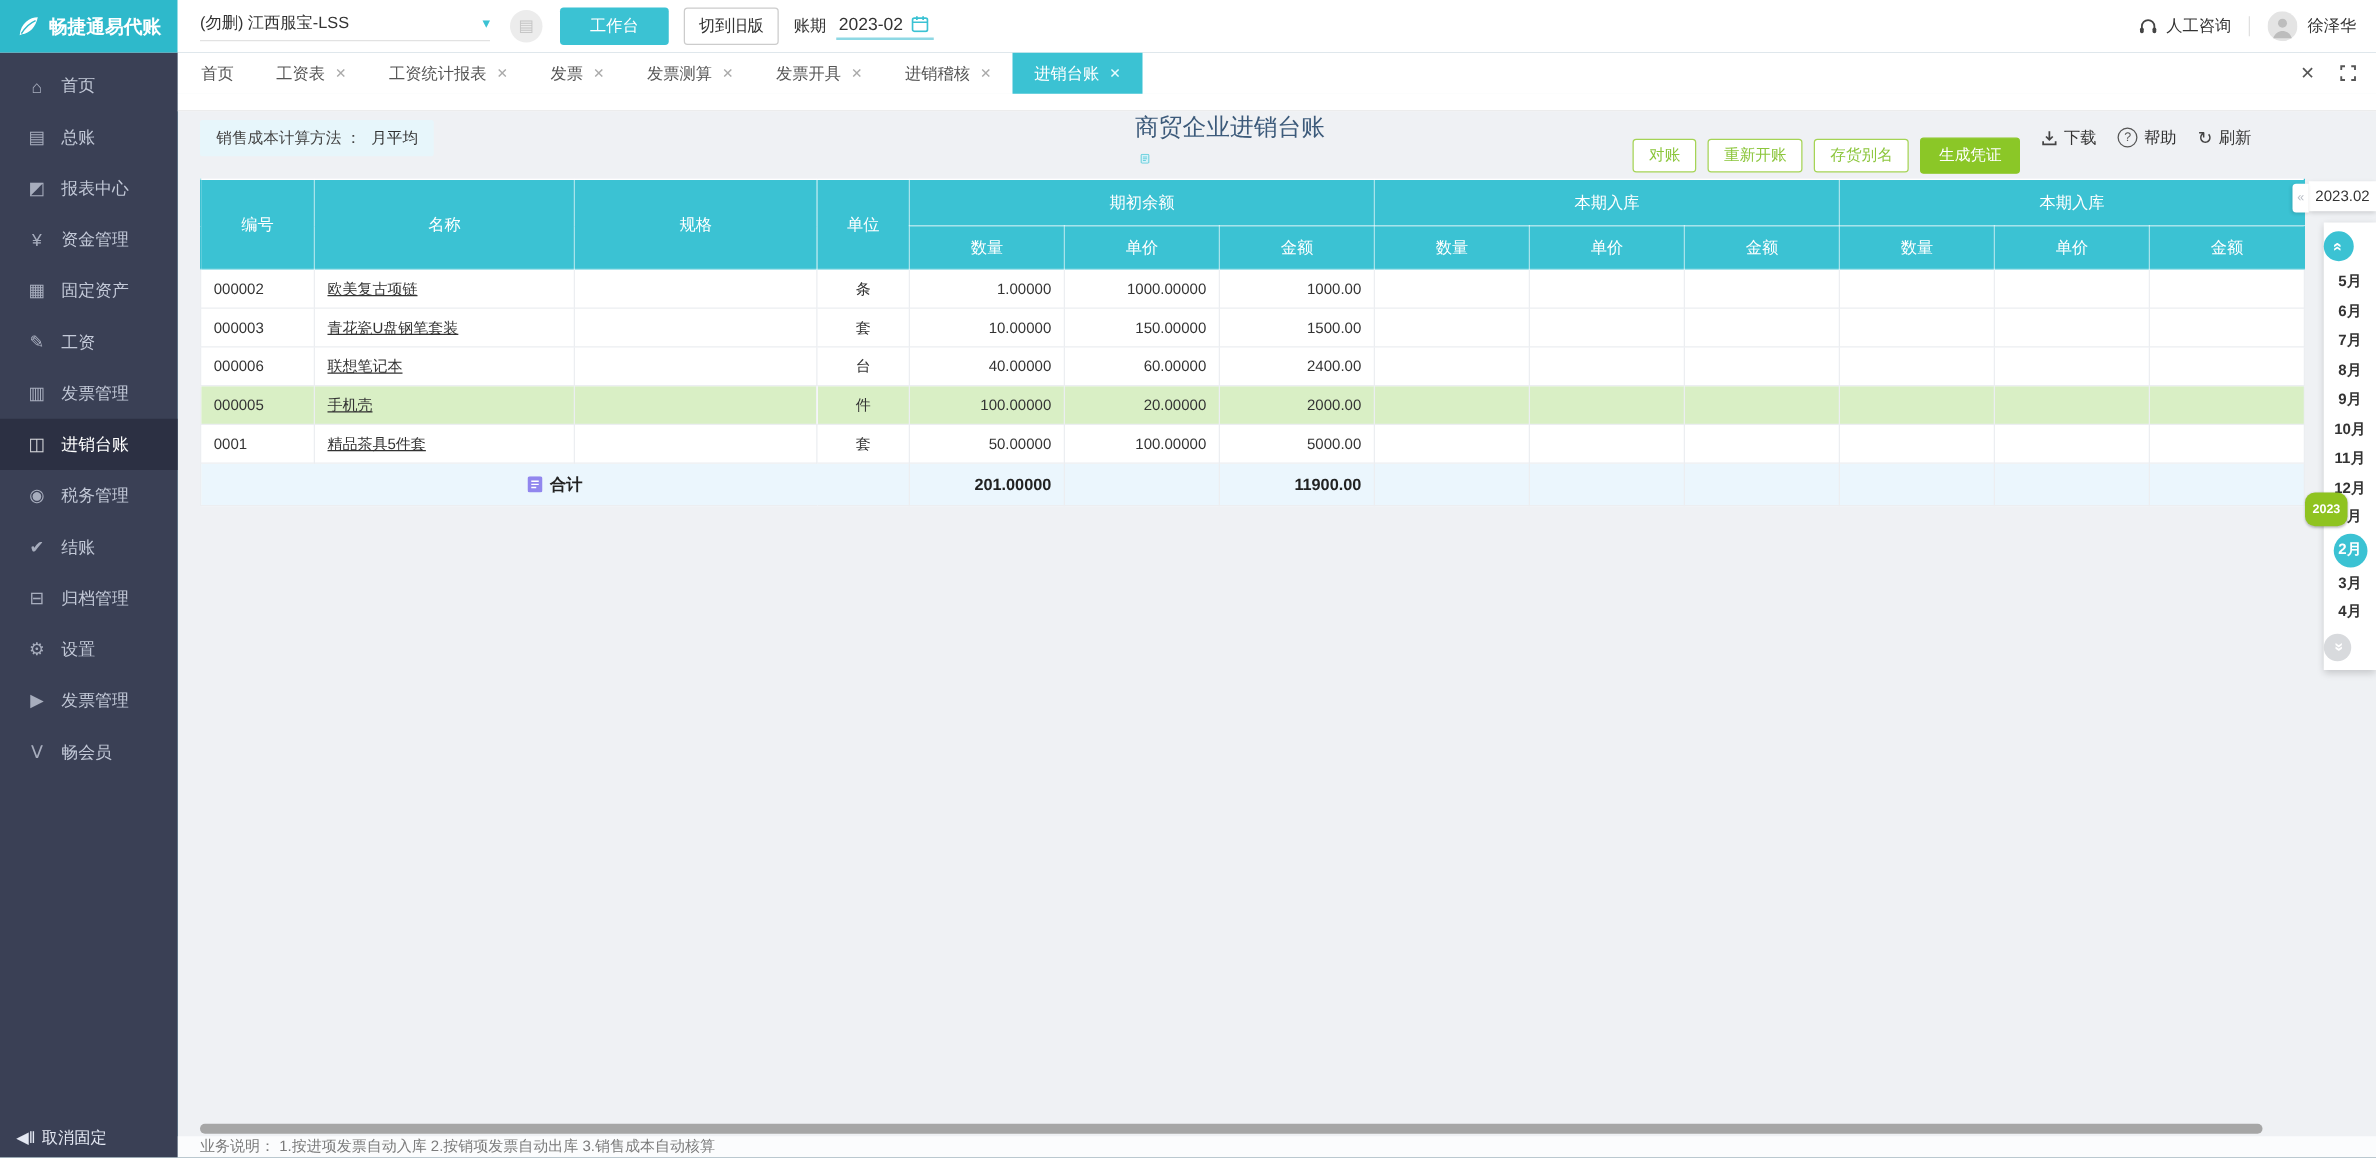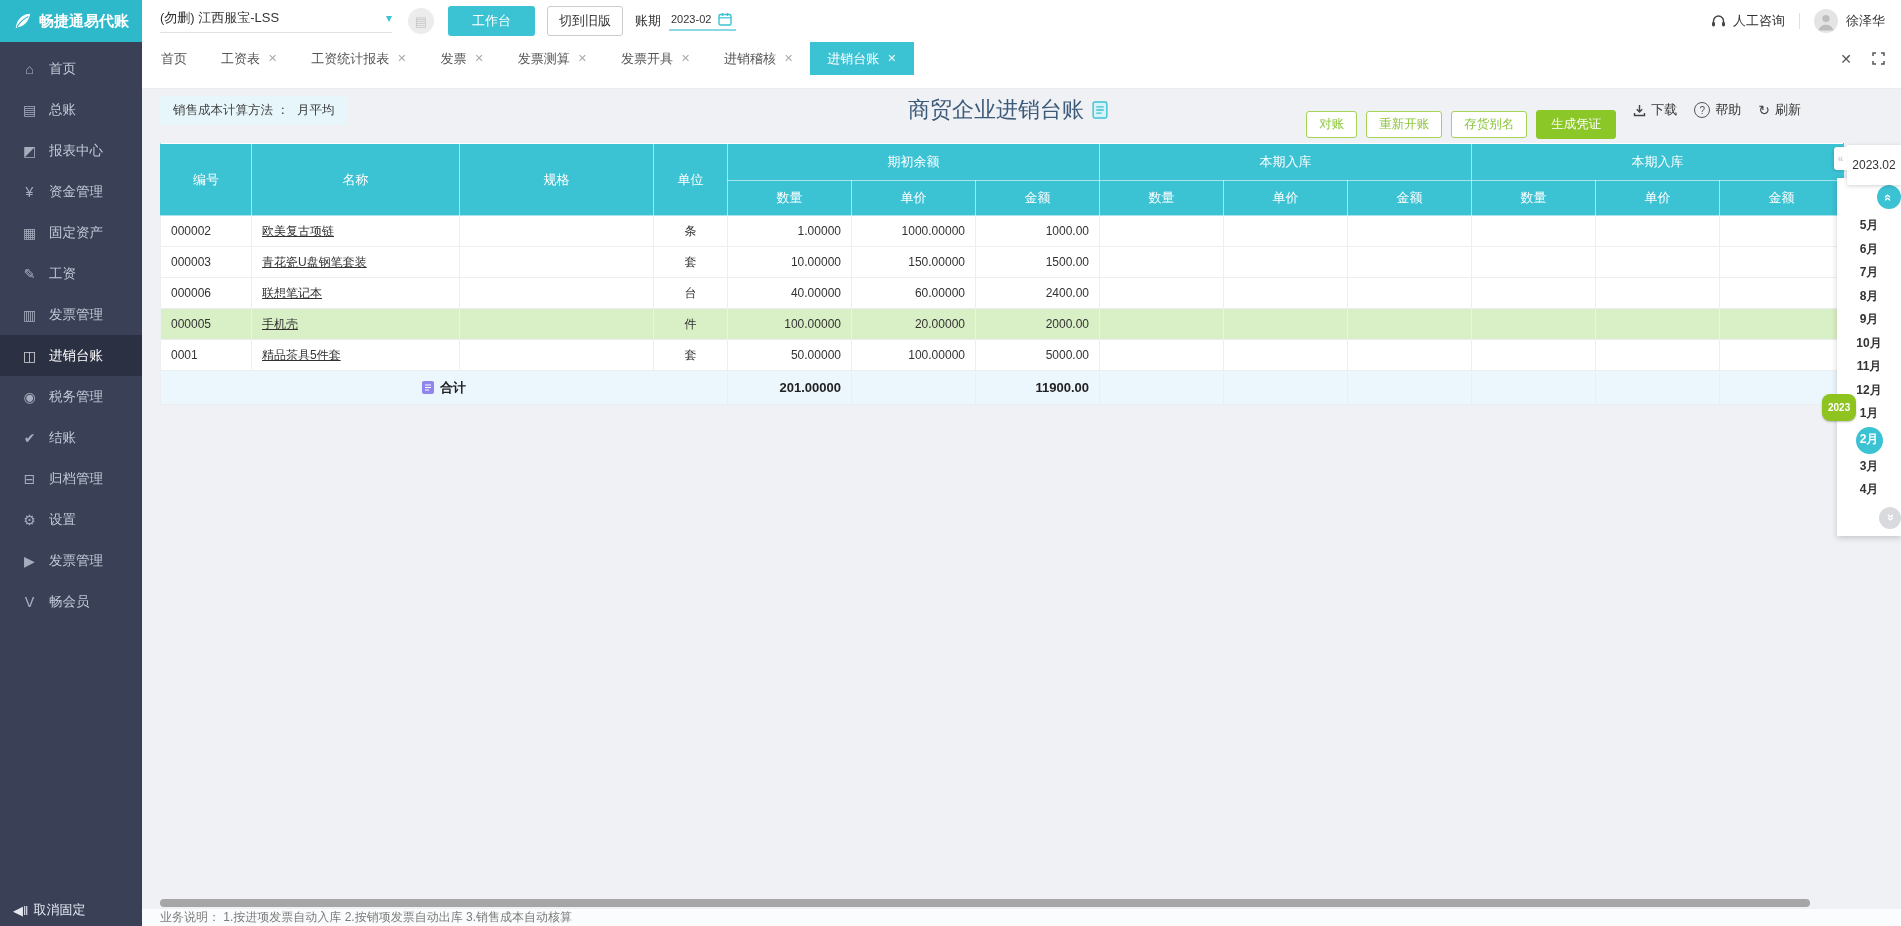--- a/index.html
+++ b/index.html
@@ -7,21 +7,21 @@
        font-family:"Liberation Sans","DejaVu Sans",sans-serif;-webkit-font-smoothing:antialiased;}
   
   .topbar{position:absolute;top:0;left:0;right:0;height:42px;background:#fff;display:flex;align-items:center;z-index:6;}
   .logo{width:142px;height:42px;background:#2eb9cb;color:#fff;display:flex;align-items:center;justify-content:center;gap:6px;font-size:15px;font-weight:bold;flex:none;}
   .account{margin-left:18px;width:232px;display:flex;align-items:center;justify-content:space-between;border-bottom:1px solid #e2e2e2;padding-bottom:5px;font-size:13px;color:#333;cursor:pointer;}
   .account .chev{color:#3bc2d3;font-size:12px;}
   .msg-circle{margin-left:16px;width:26px;height:26px;border-radius:50%;background:#ececec;color:#c6c6c6;display:flex;align-items:center;justify-content:center;font-size:13px;}
   .btn-workbench{margin-left:14px;background:#3bc2d3;color:#fff;border:none;border-radius:3px;padding:6px 24px;font-size:13px;cursor:pointer;}
   .btn-oldver{margin-left:12px;background:#fff;color:#333;border:1px solid #ccc;border-radius:3px;padding:5px 11px;font-size:13px;cursor:pointer;}
   .period-label{margin-left:12px;font-size:13px;color:#333;}
-  .period-box2{margin-left:8px;display:flex;align-items:center;gap:7px;border-bottom:2px solid #8ed8e4;padding:0 4px 3px 2px;font-size:11px;color:#333;cursor:pointer;}
+  .period-box2{margin-left:8px;display:flex;align-items:center;gap:7px;border-bottom:2px solid #8ed8e4;padding:0 4px 3px 2px;font-size:14px;color:#333;cursor:pointer;}
   .tb-right{margin-left:auto;display:flex;align-items:center;padding-right:16px;}
   .support{display:flex;align-items:center;gap:7px;font-size:13px;color:#333;cursor:pointer;}
   .tb-div{width:1px;height:16px;background:#e0e0e0;margin:0 14px;}
   .user{display:flex;align-items:center;gap:8px;font-size:13px;color:#333;cursor:pointer;}
   
   .sidebar{position:absolute;top:42px;left:0;width:142px;bottom:0;background:#3a4055;z-index:5;}
   .side-menu{padding-top:6px;}
   .side-item{height:41px;display:flex;align-items:center;gap:11px;padding-left:21px;color:#c3c9d8;font-size:13.5px;cursor:pointer;}
   .side-item .s-icon{width:17px;text-align:center;font-size:14px;opacity:.8;}
   .side-item.selected{background:#2c3043;color:#fff;}
@@ -33,21 +33,21 @@
   .tab{display:flex;align-items:center;gap:8px;padding:0 17px;font-size:13px;color:#555;cursor:pointer;white-space:nowrap;}
   .tab .x{font-size:11px;color:#aaa;}
   .tab.active{background:#3bc2d3;color:#fff;}
   .tab.active .x{color:#eafcff;}
   .tab-tools{margin-left:auto;display:flex;align-items:center;gap:20px;padding-right:16px;}
   .tool-x{font-size:14px;color:#555;cursor:pointer;}
   
   .page-header{position:relative;height:42px;display:flex;align-items:center;padding:0 18px;}
   .method-chip{background:#e7f6fb;border-radius:2px;padding:6px 13px;font-size:12.5px;color:#444;display:flex;gap:8px;}
   .method-chip b{font-weight:normal;color:#333;}
-  .page-title{position:absolute;left:766px;top:0;height:42px;display:flex;align-items:center;gap:8px;font-size:22px;color:#3c5a7a;font-weight:500;}
+  .page-title{position:absolute;left:766px;top:0;height:42px;display:flex;align-items:flex-start;gap:8px;font-size:19px;color:#3c5a7a;font-weight:500;flex-direction:column;}
   .header-actions{margin-left:auto;margin-right:82px;display:flex;align-items:center;gap:9px;}
   .gbtn{background:#fff;border:1px solid #a5d455;color:#8cc63c;border-radius:3px;padding:4px 12px;font-size:12.5px;cursor:pointer;margin-top:29px;}
   .gbtn.solid{background:#8bc727;border-color:#8bc727;color:#fff;padding:5px 14px;}
   .txt-act{display:flex;align-items:center;gap:5px;font-size:13px;color:#333;cursor:pointer;margin-left:8px;}
   .help-q{width:14px;height:14px;border-radius:50%;border:1.2px solid #555;font-size:10px;display:flex;align-items:center;justify-content:center;color:#555;}
   .refresh-g{font-size:14px;color:#444;}
   
   .table-wrap{position:absolute;left:18px;top:101px;}
   table{border-collapse:collapse;table-layout:fixed;width:1683px;background:#fff;}
   thead th{background:#3bc2d3;color:#fff;font-weight:normal;font-size:13px;border:1px solid rgba(255,255,255,.55);}
@@ -56,23 +56,23 @@
   thead th.no-l{border-left:1px solid #3bc2d3;}
   thead th.no-r{border-right:1px solid #3bc2d3;}
   tbody td{height:30px;border:1px solid #eceef1;font-size:12px;color:#333;padding:0 10px;background:#fff;overflow:hidden;white-space:nowrap;}
   tbody tr.highlight td{background:#d9efc5;}
   tbody td.unit{text-align:center;}
   tbody td.num{text-align:right;}
   tbody td.name a{color:#333;text-decoration:underline;cursor:pointer;}
   tr.total-row td{background:#ebf6fd;height:33px;font-size:13px;font-weight:bold;color:#222;}
   .total-label{display:flex;align-items:center;justify-content:center;gap:6px;}
   
-  .period-tag{position:absolute;top:103px;right:0;width:54px;height:40px;background:#fff;box-shadow:0 1px 4px rgba(0,0,0,.18);display:flex;align-items:center;justify-content:center;font-size:12px;color:#333;z-index:4;}
+  .period-tag{position:absolute;top:103px;right:0;width:54px;height:24px;background:#fff;box-shadow:0 1px 4px rgba(0,0,0,.18);display:flex;align-items:center;justify-content:center;font-size:12px;color:#333;z-index:4;}
   .panel-handle{position:absolute;top:105px;right:54px;width:13px;height:23px;background:#fff;border-radius:3px 0 0 3px;box-shadow:-1px 1px 3px rgba(0,0,0,.12);color:#b9bec6;font-size:10px;display:flex;align-items:center;justify-content:center;cursor:pointer;z-index:4;}
-  .months{position:absolute;top:136px;right:0;width:64px;background:#fff;box-shadow:0 2px 6px rgba(0,0,0,.18);padding:7px 0 7px;display:flex;flex-direction:column;align-items:flex-end;z-index:3;}
+  .months{position:absolute;top:136px;right:0;width:42px;background:#fff;box-shadow:0 2px 6px rgba(0,0,0,.18);padding:7px 0 7px;display:flex;flex-direction:column;align-items:flex-start;z-index:3;}
   .m-nav{width:24px;height:24px;border-radius:50%;background:#3bc2d3;color:#fff;display:flex;align-items:center;justify-content:center;cursor:pointer;margin-bottom:5px;flex:none;}
   .m-nav.down{background:#d8dadd;margin:5px 0 0;width:22px;height:22px;}
   .m-nav span{display:inline-block;transform:rotate(90deg);font-size:13px;font-weight:bold;line-height:1;}
   .m-nav.down span{transform:rotate(-90deg);}
   .m-item{position:relative;height:23.5px;line-height:23.5px;width:100%;text-align:center;font-size:12px;font-weight:bold;color:#333;cursor:pointer;}
   .m-item.selected{height:29px;display:flex;align-items:center;justify-content:center;}
   .m-item.selected i{font-style:normal;width:27px;height:27px;border-radius:50%;background:#3bc2d3;color:#fff;display:flex;align-items:center;justify-content:center;}
   .year-badge{position:absolute;left:-15px;top:-8px;background:#8fc320;color:#fff;font-size:10px;font-weight:bold;padding:1.5px 6px;border-radius:8px;box-shadow:0 1px 2px rgba(0,0,0,.25);z-index:2;}
   
   .hscroll{position:absolute;left:18px;bottom:19px;width:1650px;height:8px;border-radius:4px;background:#a6a6a6;cursor:pointer;}

